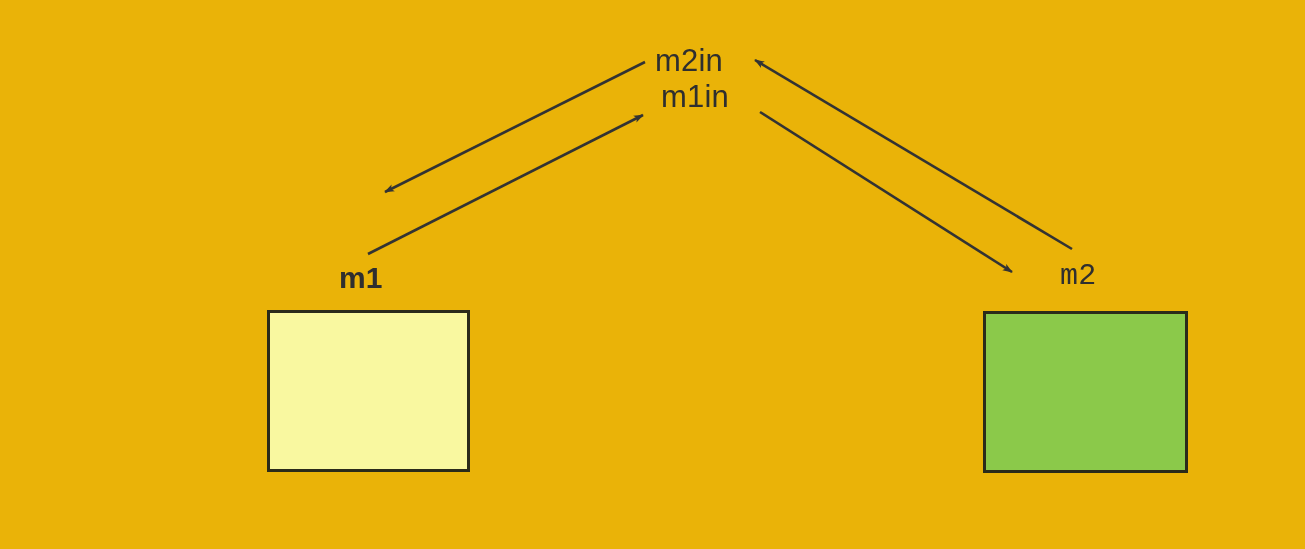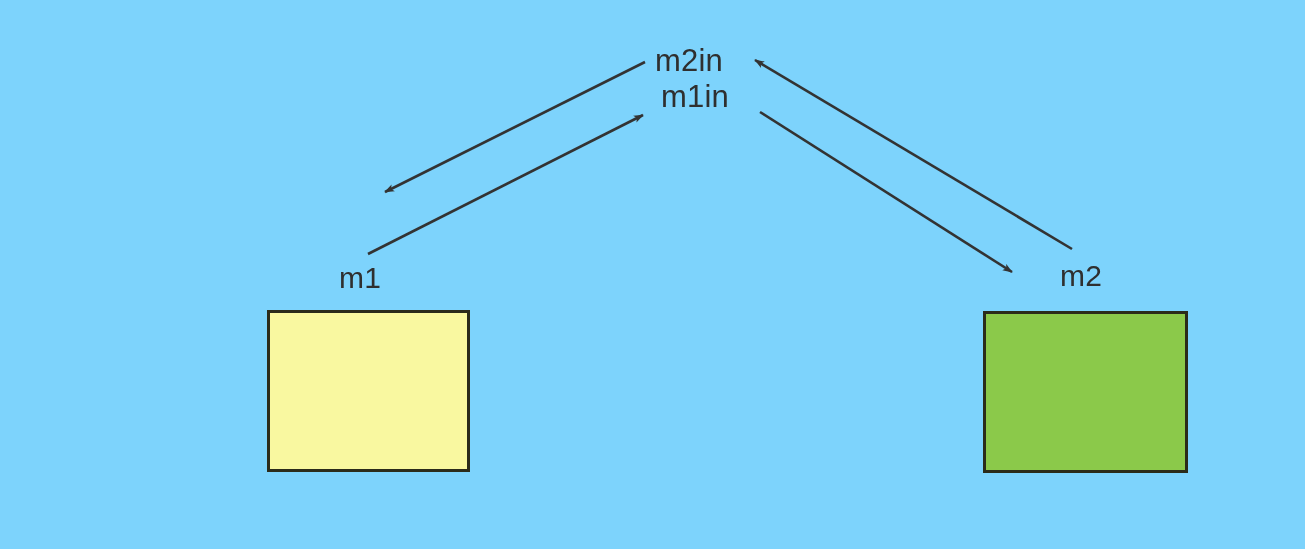--- a/index.html
+++ b/index.html
@@ -44,37 +44,37 @@
     height: 162px;
   }
   .node-label {
     position: absolute;
     font-size: 30px;
     line-height: 1;
     color: #3a3a3a;
     white-space: nowrap;
     letter-spacing: 0.2px;
   }
-  #label-m1 { left: 339px; top: 263px; }
-  #label-m2 { left: 1060px; top: 261px; }
+  #label-m1 { left: 339px; top: 263px; font-weight: bold; }
+  #label-m2 { left: 1060px; top: 261px; font-family: Liberation Mono, monospace; }
   .msg-label {
     position: absolute;
     font-size: 31px;
     line-height: 1;
     color: #2f2f2f;
     white-space: nowrap;
     letter-spacing: 0.2px;
   }
   #label-m2in { left: 655px; top: 45px; }
   #label-m1in { left: 661px; top: 97px; }
 </style>
 </head>
 <body>
 
-<div id="canvas" style="background: #7dd3fc;">
+<div id="canvas" style="background: #eab308;">
 
   <svg id="wires" viewBox="0 0 1305 549" width="1305" height="549" xmlns="http://www.w3.org/2000/svg">
     <defs>
       <marker id="ah" markerWidth="11" markerHeight="11" refX="9.2" refY="4" orient="auto" markerUnits="userSpaceOnUse">
         <path d="M0,0.3 L10,4 L0,7.7 L2.4,4 Z" fill="#333333"></path>
       </marker>
     </defs>
 
     <line x1="645" y1="62" x2="385" y2="192" stroke="#333333" stroke-width="2.6" marker-end="url(#ah)"></line>
 

